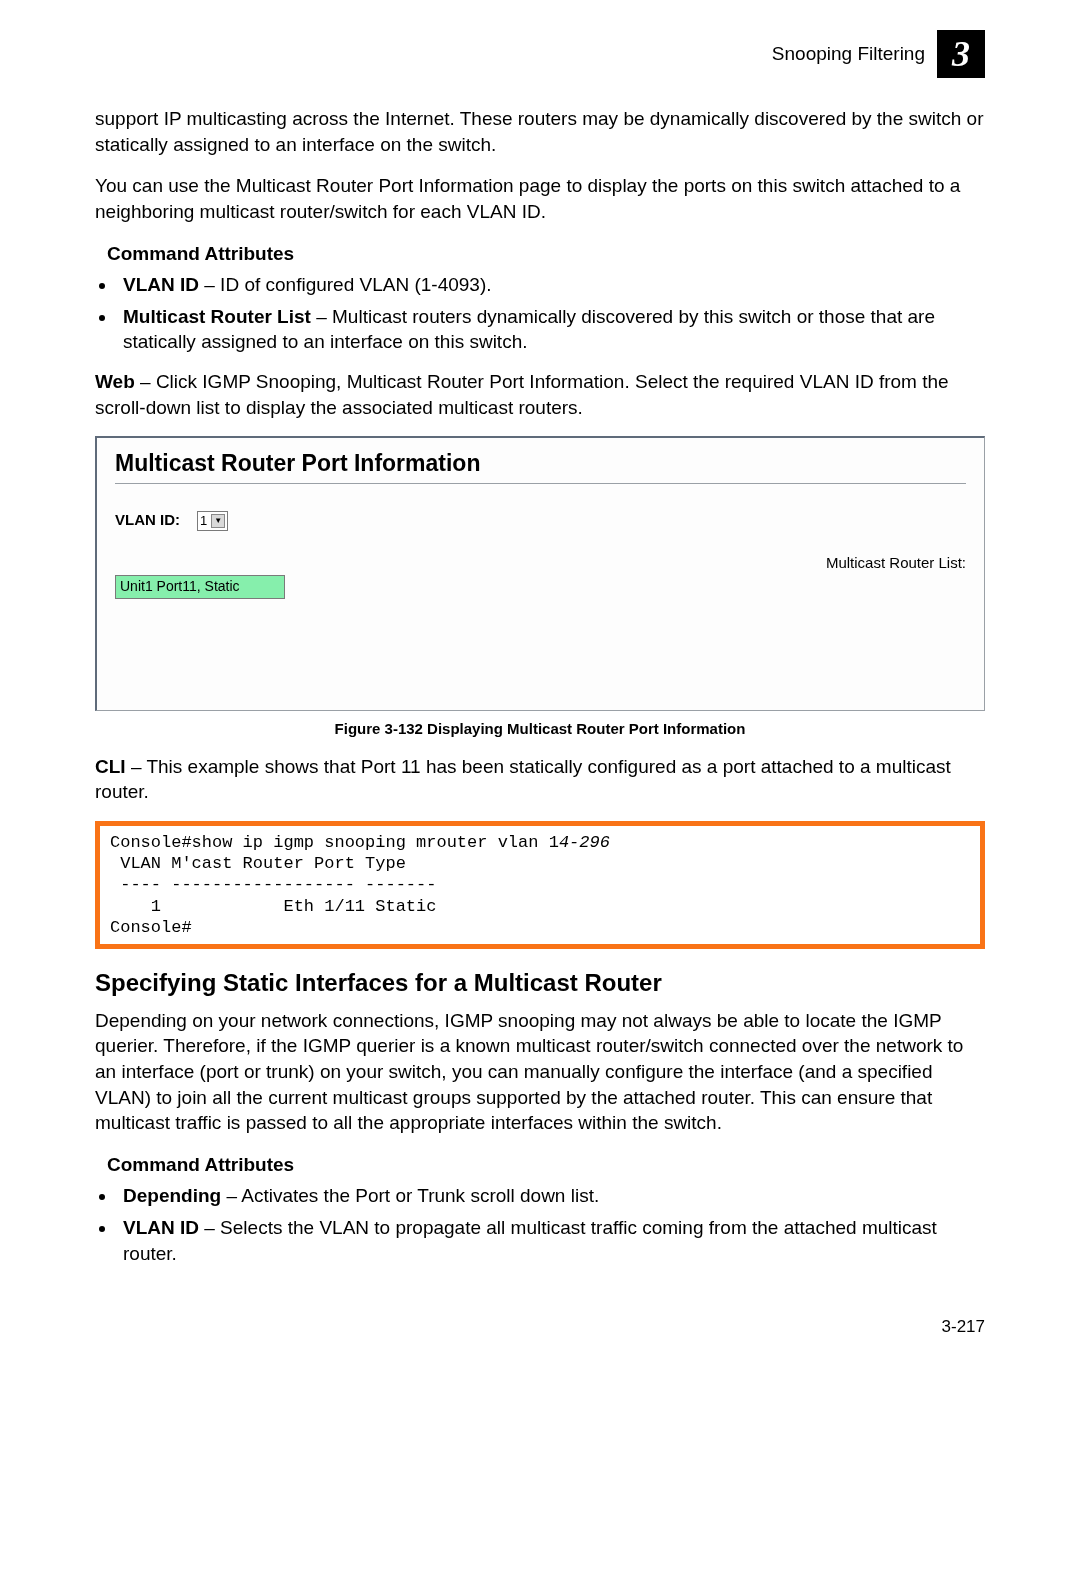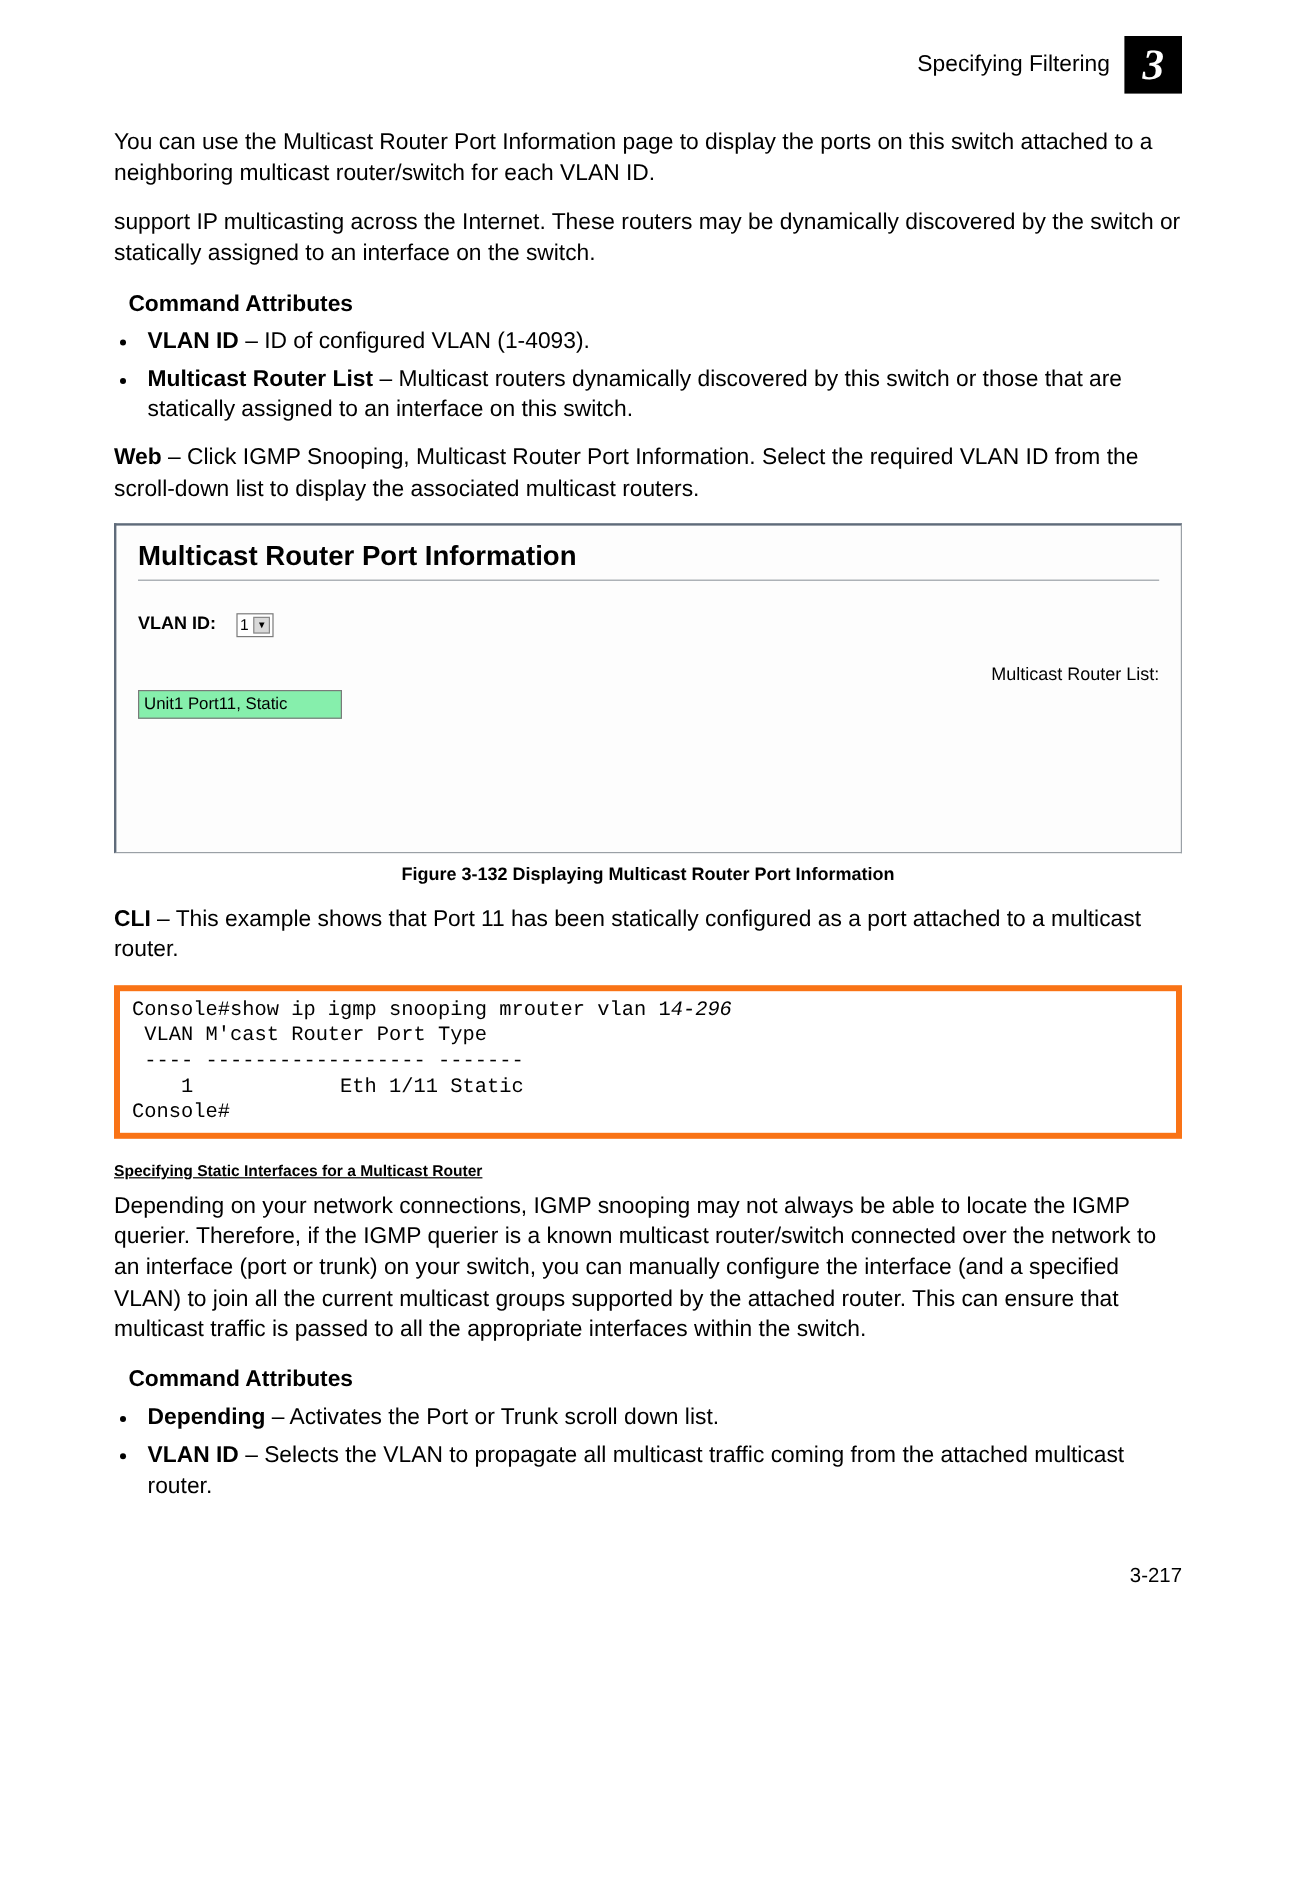--- a/index.html
+++ b/index.html
@@ -129,44 +129,43 @@
     padding: 6px 10px;
     font-family: "Courier New", monospace;
     font-size: 17px;
     white-space: pre;
     margin: 6px 0 18px 0;
     line-height: 1.25;
   }
   .cli-ref { font-style: italic; }
   .h3 {
     font-weight: bold;
-    font-size: 13px;
+    font-size: 24px;
     margin: 12px 0 8px 0;
-    text-decoration: underline;
   }
   .footer {
     text-align: right;
     font-size: 17px;
     margin-top: 50px;
   }
 </style>
 </head>
 <body>
 
 <div class="page">
 
   <div class="header">
-    <span class="header-text">Specifying Filtering</span>
+    <span class="header-text">Snooping Filtering</span>
     <div class="chapter-badge">
       <span>3</span>
     </div>
   </div>
 
+  <p>support IP multicasting across the Internet. These routers may be dynamically discovered by the switch or statically assigned to an interface on the switch.</p>
   <p>You can use the Multicast Router Port Information page to display the ports on this switch attached to a neighboring multicast router/switch for each VLAN ID.</p>
-  <p>support IP multicasting across the Internet. These routers may be dynamically discovered by the switch or statically assigned to an interface on the switch.</p>
 
   <div class="section-subhead">Command Attributes</div>
 
   <ul>
     <li>
       <span class="bold">VLAN ID</span><span> – ID of configured VLAN (1-4093).</span>
     </li>
     <li>
       <span class="bold">Multicast Router List</span><span> – Multicast routers dynamically discovered by this switch or those that are statically assigned to an interface on this switch.</span>
     </li>

